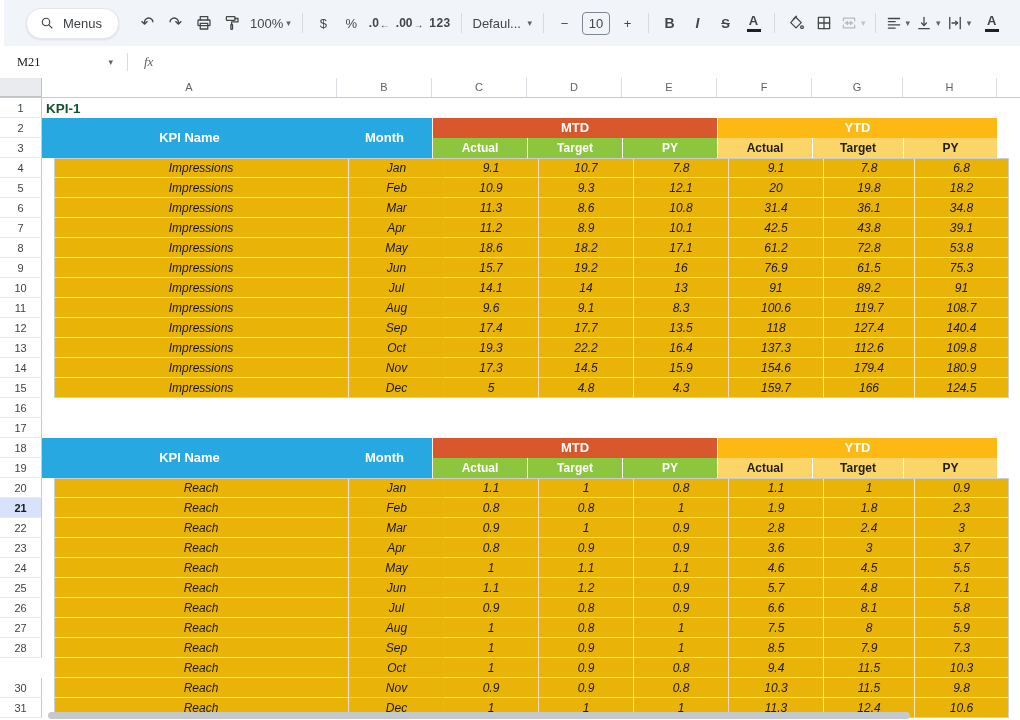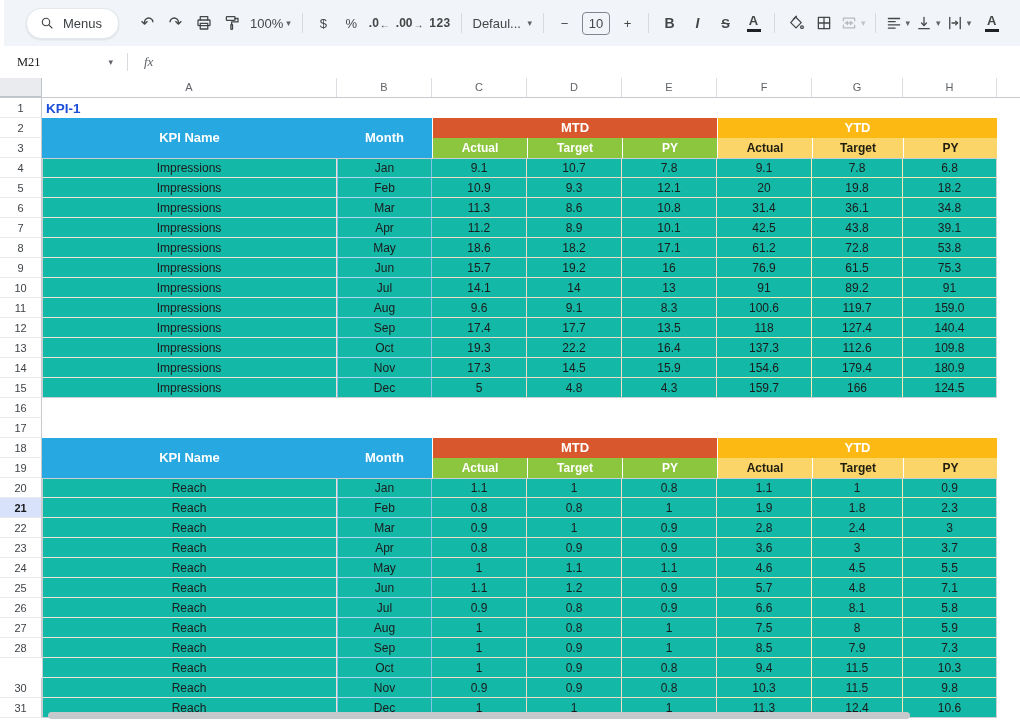--- a/index.html
+++ b/index.html
@@ -52,37 +52,37 @@
   .col-letter{position:absolute;top:0;height:19px;line-height:19px;text-align:center;font-size:11px;color:#5f6368;
     border-right:1px solid #dadde2;box-sizing:border-box;cursor:pointer;}
   .corner{position:absolute;left:0;top:0;width:42px;height:19px;background:#e9ebee;
     border-right:1px solid #bec3c9;border-bottom:1px solid #bec3c9;box-sizing:border-box;cursor:pointer;}
   .gutter{position:absolute;left:0;top:0;width:42px;height:100%;}
   .row-num{position:absolute;left:0;width:42px;height:20px;line-height:20px;text-align:center;font-size:11px;color:#3e4347;
     border-right:1px solid #c6cacf;border-bottom:1px solid #e7e9ec;box-sizing:border-box;cursor:pointer;background:#fff;}
   .row-num.sel{background:#d8e3fb;font-weight:bold;color:#17181a;}
 
   .cell-title{position:absolute;left:42px;width:295px;height:20px;line-height:21px;font-size:13.5px;font-weight:bold;
-    color:#1d4ed8;padding-left:4px;box-sizing:border-box;cursor:cell;}
+    color:#14532d;padding-left:4px;box-sizing:border-box;cursor:cell;}
   .hdr-blue{position:absolute;left:42px;width:390px;height:40px;background:var(--blue,#27A8E0);cursor:cell;}
   .hdr-label{position:absolute;top:0;height:40px;line-height:40px;text-align:center;color:#fff;font-weight:bold;font-size:13px;}
   .kpiname{left:0;width:295px;}
   .monthlbl{left:295px;width:95px;}
   .hdr-group{position:absolute;height:20px;line-height:20px;text-align:center;color:#fff;font-weight:bold;font-size:13px;
     box-sizing:border-box;border-left:1px solid #fff;cursor:cell;}
   .g-mtd{left:432px;width:285px;background:var(--red,#D8572D);}
   .g-ytd{left:717px;width:280px;background:var(--gold,#FCB813);}
   .sub{position:absolute;height:20px;line-height:20px;text-align:center;font-weight:bold;font-size:12px;
     box-sizing:border-box;border-left:1px solid #fff;cursor:cell;}
   .sub-mtd{background:var(--green,#8CC63E);color:#fff;}
   .sub-ytd{background:var(--lightgold,#FBD567);color:#201c10;}
 
-  .tbody{position:absolute;left:42px;width:955px;display:grid;
+  .tbody{position:absolute;left:54px;width:955px;display:grid;
     grid-template-columns:295px 95px 95px 95px 95px 95px 91px 94px;grid-auto-rows:20px;
-    outline:1px solid #c9ced3;outline-offset:-1px;background:#14b8a6;}
+    outline:1px solid #c9ced3;outline-offset:-1px;background:#eab308;font-style:italic;}
   .cell{font-size:12px;line-height:20px;text-align:center;color:#1b1b1b;box-sizing:border-box;overflow:hidden;cursor:cell;}
   .c-a{border-bottom:1px solid #f3e2da;border-right:1px solid #f0ddd4;}
   .c-b{border-bottom:1px solid #aed6f0;border-right:1px solid #86c2e8;border-left:1px solid #86c2e8;}
   .c-b.last{border-bottom:1px solid #6aaede;}
   .c-mtd{border-bottom:1px solid #f6d7c8;border-right:1px solid #f6d7c8;}
   .c-ytd{border-bottom:1px solid #fce6b8;border-right:1px solid #fce6b8;}
 
   .hscroll{position:absolute;left:48px;top:634px;width:862px;height:7px;border-radius:4px;background:#c6c9cc;cursor:pointer;}
 </style>
 </head>
@@ -352,21 +352,21 @@
         <div class="cell c-ytd">91</div>
         <div class="cell c-ytd">89.2</div>
         <div class="cell c-ytd">91</div>
         <div class="cell c-a">Impressions</div>
         <div class="cell c-b">Aug</div>
         <div class="cell c-mtd">9.6</div>
         <div class="cell c-mtd">9.1</div>
         <div class="cell c-mtd">8.3</div>
         <div class="cell c-ytd">100.6</div>
         <div class="cell c-ytd">119.7</div>
-        <div class="cell c-ytd">159.0</div>
+        <div class="cell c-ytd">108.7</div>
         <div class="cell c-a">Impressions</div>
         <div class="cell c-b">Sep</div>
         <div class="cell c-mtd">17.4</div>
         <div class="cell c-mtd">17.7</div>
         <div class="cell c-mtd">13.5</div>
         <div class="cell c-ytd">118</div>
         <div class="cell c-ytd">127.4</div>
         <div class="cell c-ytd">140.4</div>
         <div class="cell c-a">Impressions</div>
         <div class="cell c-b">Oct</div>

